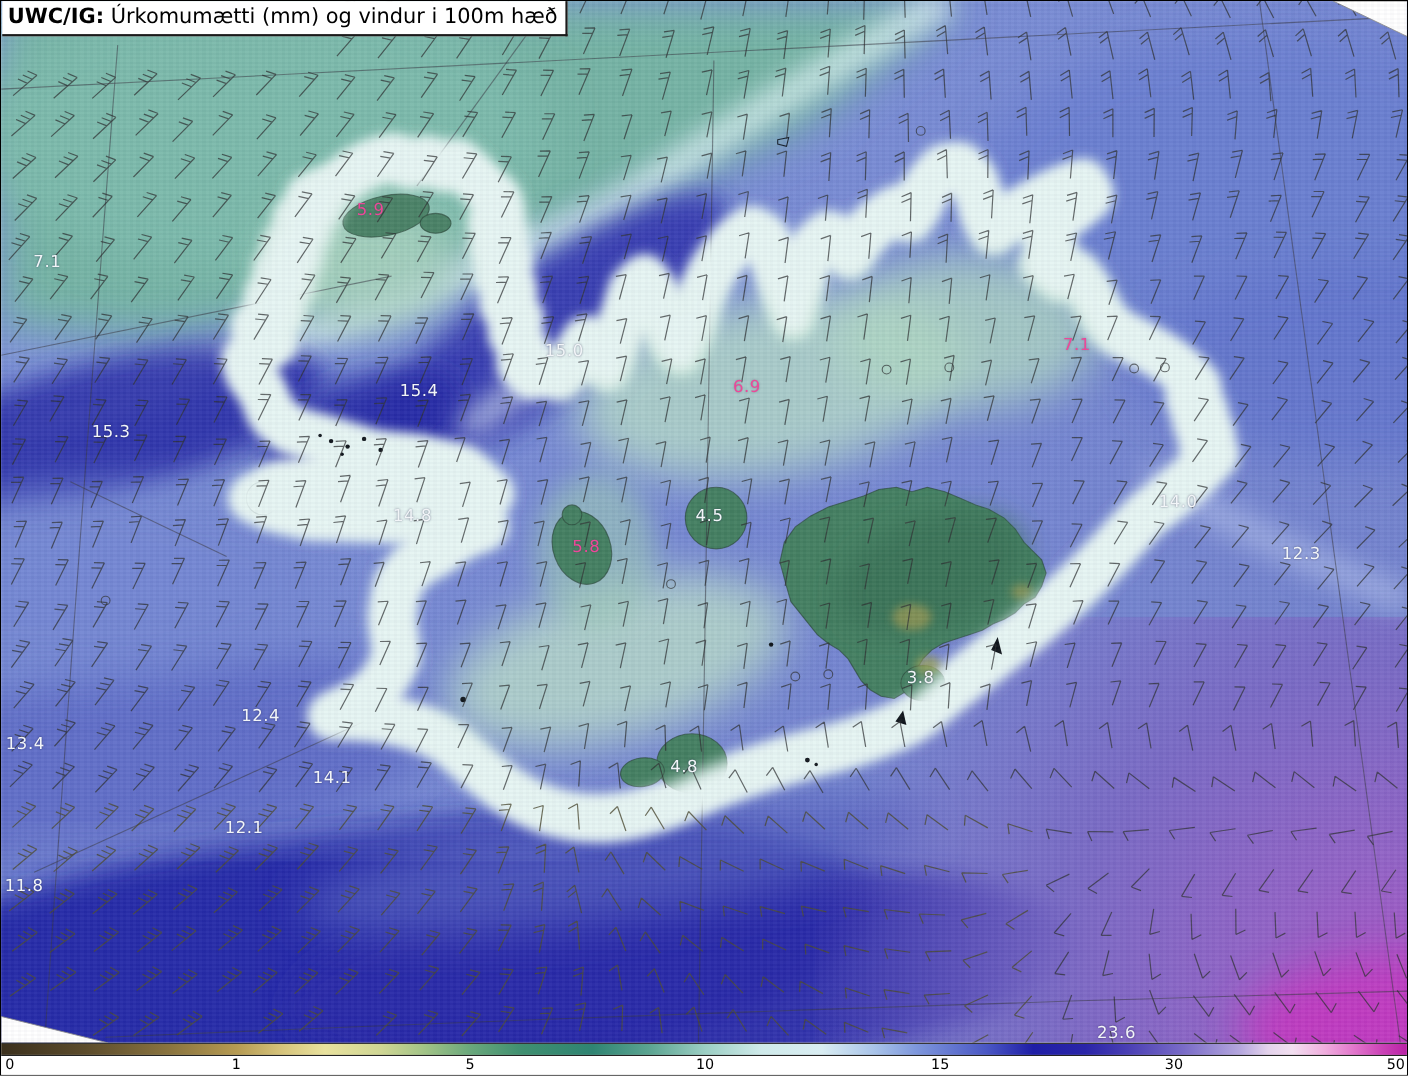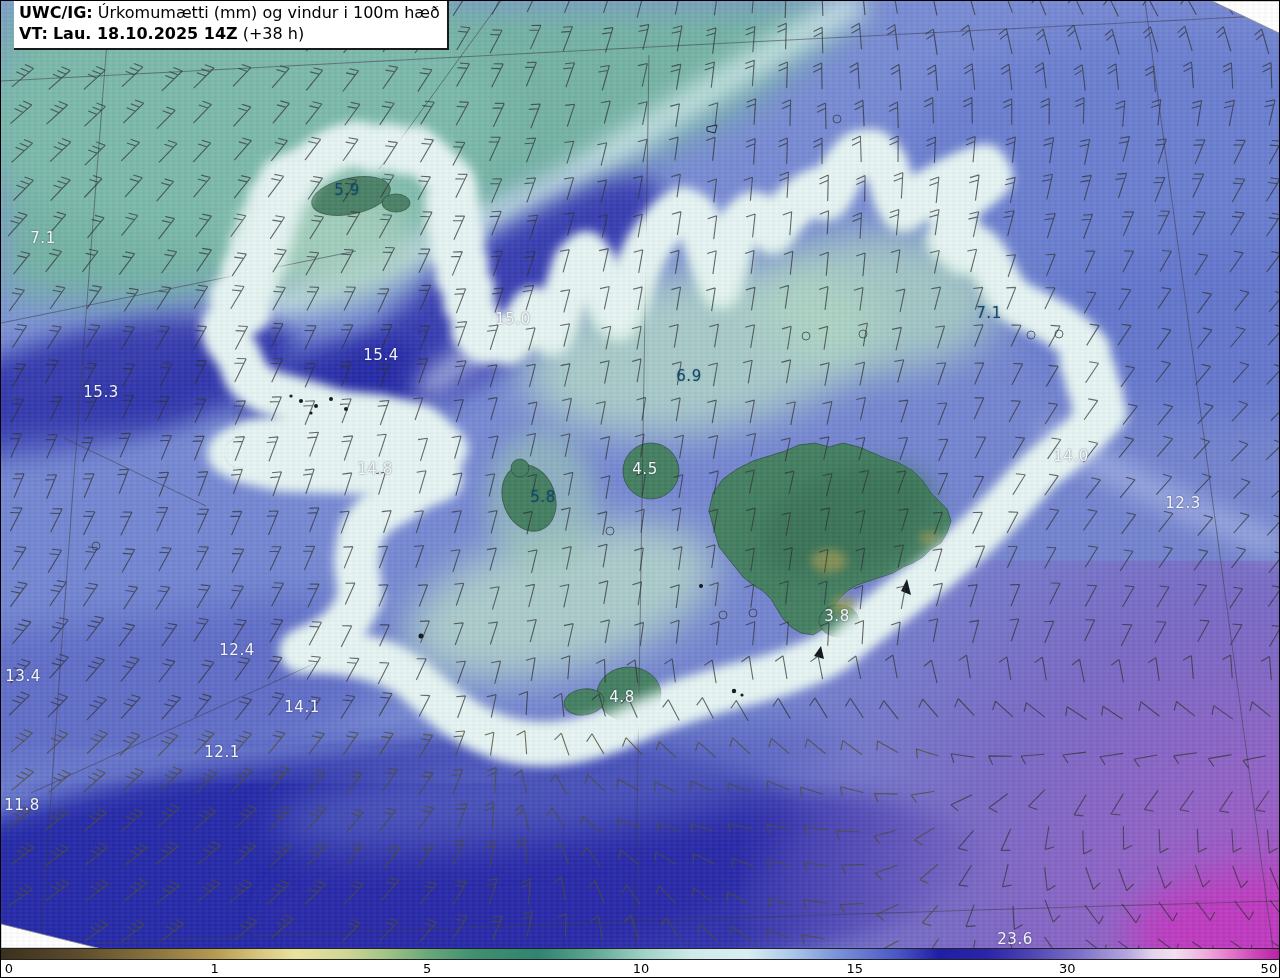--- a/index.html
+++ b/index.html
@@ -6,35 +6,35 @@
   .frame{
     position:relative;width:1280px;height:978px;overflow:hidden;
     border:1px solid #000;box-sizing:border-box;
     font-family:"DejaVu Sans","Liberation Sans",sans-serif;
     background:#ffffff;
   }
   .map-area{position:absolute;left:0;top:0;width:1280px;height:947px;}
   svg{display:block;}
   
   .title-box{
-    position:absolute;left:13px;top:0;z-index:30;
+    position:absolute;left:1px;top:0;z-index:30;
     background:#ffffff;border:2px solid #1a1a1a;border-left:none;border-top:none;
-    padding:2px 7px 3px 5px;font-size:16px;line-height:1.3;color:#000;
+    padding:2px 7px 3px 5px;font-size:19px;line-height:1.3;color:#000;
     white-space:nowrap;
   }
   .title-box .b{font-weight:bold;}
   
   .plabel{
     position:absolute;z-index:20;transform:translate(-50%,-50%);
     font-size:15px;letter-spacing:0.5px;
     text-shadow:0 0 2px rgba(10,10,50,0.55);
     pointer-events:none;
   }
   .plabel.w{color:#f2f5f8;}
-  .plabel.p{color:#0c4a6e;text-shadow:0 0 2px rgba(40,40,60,0.35);margin-left:10px;}
+  .plabel.p{color:#ec4899;text-shadow:0 0 2px rgba(40,40,60,0.35);}
   
   .colorbar-wrap{position:absolute;left:0;top:947px;width:1280px;height:31px;background:#fff;z-index:25;}
   .colorbar-strip{
     position:absolute;left:0;top:0;width:1280px;height:12px;
     border-top:1px solid #222;border-bottom:1px solid #222;box-sizing:border-box;
   }
   .colorbar-ticks{position:absolute;left:0;top:12px;width:1280px;height:19px;}
   .cb-tick{position:absolute;top:1px;font-size:13px;color:#000;transform:translateX(-50%);}
   .cb-tick.first{transform:none;}
   .cb-tick.last{transform:translateX(-100%);}
@@ -190,21 +190,21 @@
     </svg>
 
     <div class="dither"></div>
 
     <div id="labels-layer">
         <div class="plabel w" style="left: 42px; top: 237px;">7.1</div>
         <div class="plabel p" style="left: 336px; top: 189px;">5.9</div>
         <div class="plabel w" style="left: 512px; top: 318px;">15.0</div>
         <div class="plabel w" style="left: 380px; top: 354px;">15.4</div>
         <div class="plabel w" style="left: 100px; top: 391px;">15.3</div>
-        <div class="plabel p" style="left: 678px; top: 375px;">6.9</div>
+        <div class="plabel p" style="left: 678px; top: 350px;">6.9</div>
         <div class="plabel p" style="left: 978px; top: 312px;">7.1</div>
         <div class="plabel w" style="left: 1070px; top: 455px;">14.0</div>
         <div class="plabel w" style="left: 1182px; top: 502px;">12.3</div>
         <div class="plabel w" style="left: 374px; top: 468px; text-align: center;">14.8</div>
         <div class="plabel p" style="left: 532px; top: 496px; text-align: right;">5.8</div>
         <div class="plabel w" style="left: 644px; top: 468px;">4.5</div>
         <div class="plabel w" style="left: 236px; top: 618px; margin-top: 31px;">12.4</div>
         <div class="plabel w" style="left: 22px; top: 675px;">13.4</div>
         <div class="plabel w" style="left: 301px; top: 706px;">14.1</div>
         <div class="plabel w" style="left: 221px; top: 751px;">12.1</div>
@@ -213,25 +213,20 @@
         <div class="plabel w" style="left: 621px; top: 696px;">4.8</div>
         <div class="plabel w" style="left: 1014px; top: 938px;">23.6</div>
       </div>
   </div>
 
   <div class="title-box">
     <div>
       <span class="b">UWC/IG:</span>
       <span>Úrkomumætti (mm) og vindur i 100m hæð</span>
     </div>
-    <div>
-      <span class="b">VT:</span>
-      <span class="b">Lau. 18.10.2025 14Z</span>
-      <span>(+38 h)</span>
-    </div>
   </div>
 
   <div class="colorbar-wrap">
     <div class="colorbar-strip" id="cbstrip" style="background: linear-gradient(to right, rgb(59, 48, 29) 0%, rgb(92, 76, 44) 6%, rgb(138, 116, 63) 12%, rgb(181, 154, 82) 16.7%, rgb(214, 196, 124) 20%, rgb(233, 226, 158) 23%, rgb(207, 214, 148) 27%, rgb(163, 196, 135) 30%, rgb(106, 168, 124) 33.3%, rgb(63, 143, 112) 37%, rgb(47, 132, 114) 42%, rgb(91, 164, 145) 46%, rgb(156, 207, 196) 50%, rgb(207, 234, 234) 54%, rgb(217, 237, 242) 58.3%, rgb(169, 196, 233) 62%, rgb(126, 151, 220) 65%, rgb(74, 87, 196) 70%, rgb(31, 30, 166) 73.3%, rgb(42, 37, 168) 77%, rgb(74, 63, 180) 80%, rgb(122, 108, 200) 84%, rgb(181, 167, 222) 88%, rgb(228, 211, 236) 90%, rgb(242, 223, 240) 91.7%, rgb(240, 174, 222) 94%, rgb(227, 121, 205) 96%, rgb(204, 69, 184) 98%, rgb(184, 31, 164) 100%);"></div>
     <div class="colorbar-ticks" id="cbticks">
         <span class="cb-tick first" style="left: 0.3%;">0</span>
         <span class="cb-tick" style="left: 16.7%;">1</span>
         <span class="cb-tick" style="left: 33.3%;">5</span>
         <span class="cb-tick" style="left: 50%;">10</span>
         <span class="cb-tick" style="left: 66.7%;">15</span>

